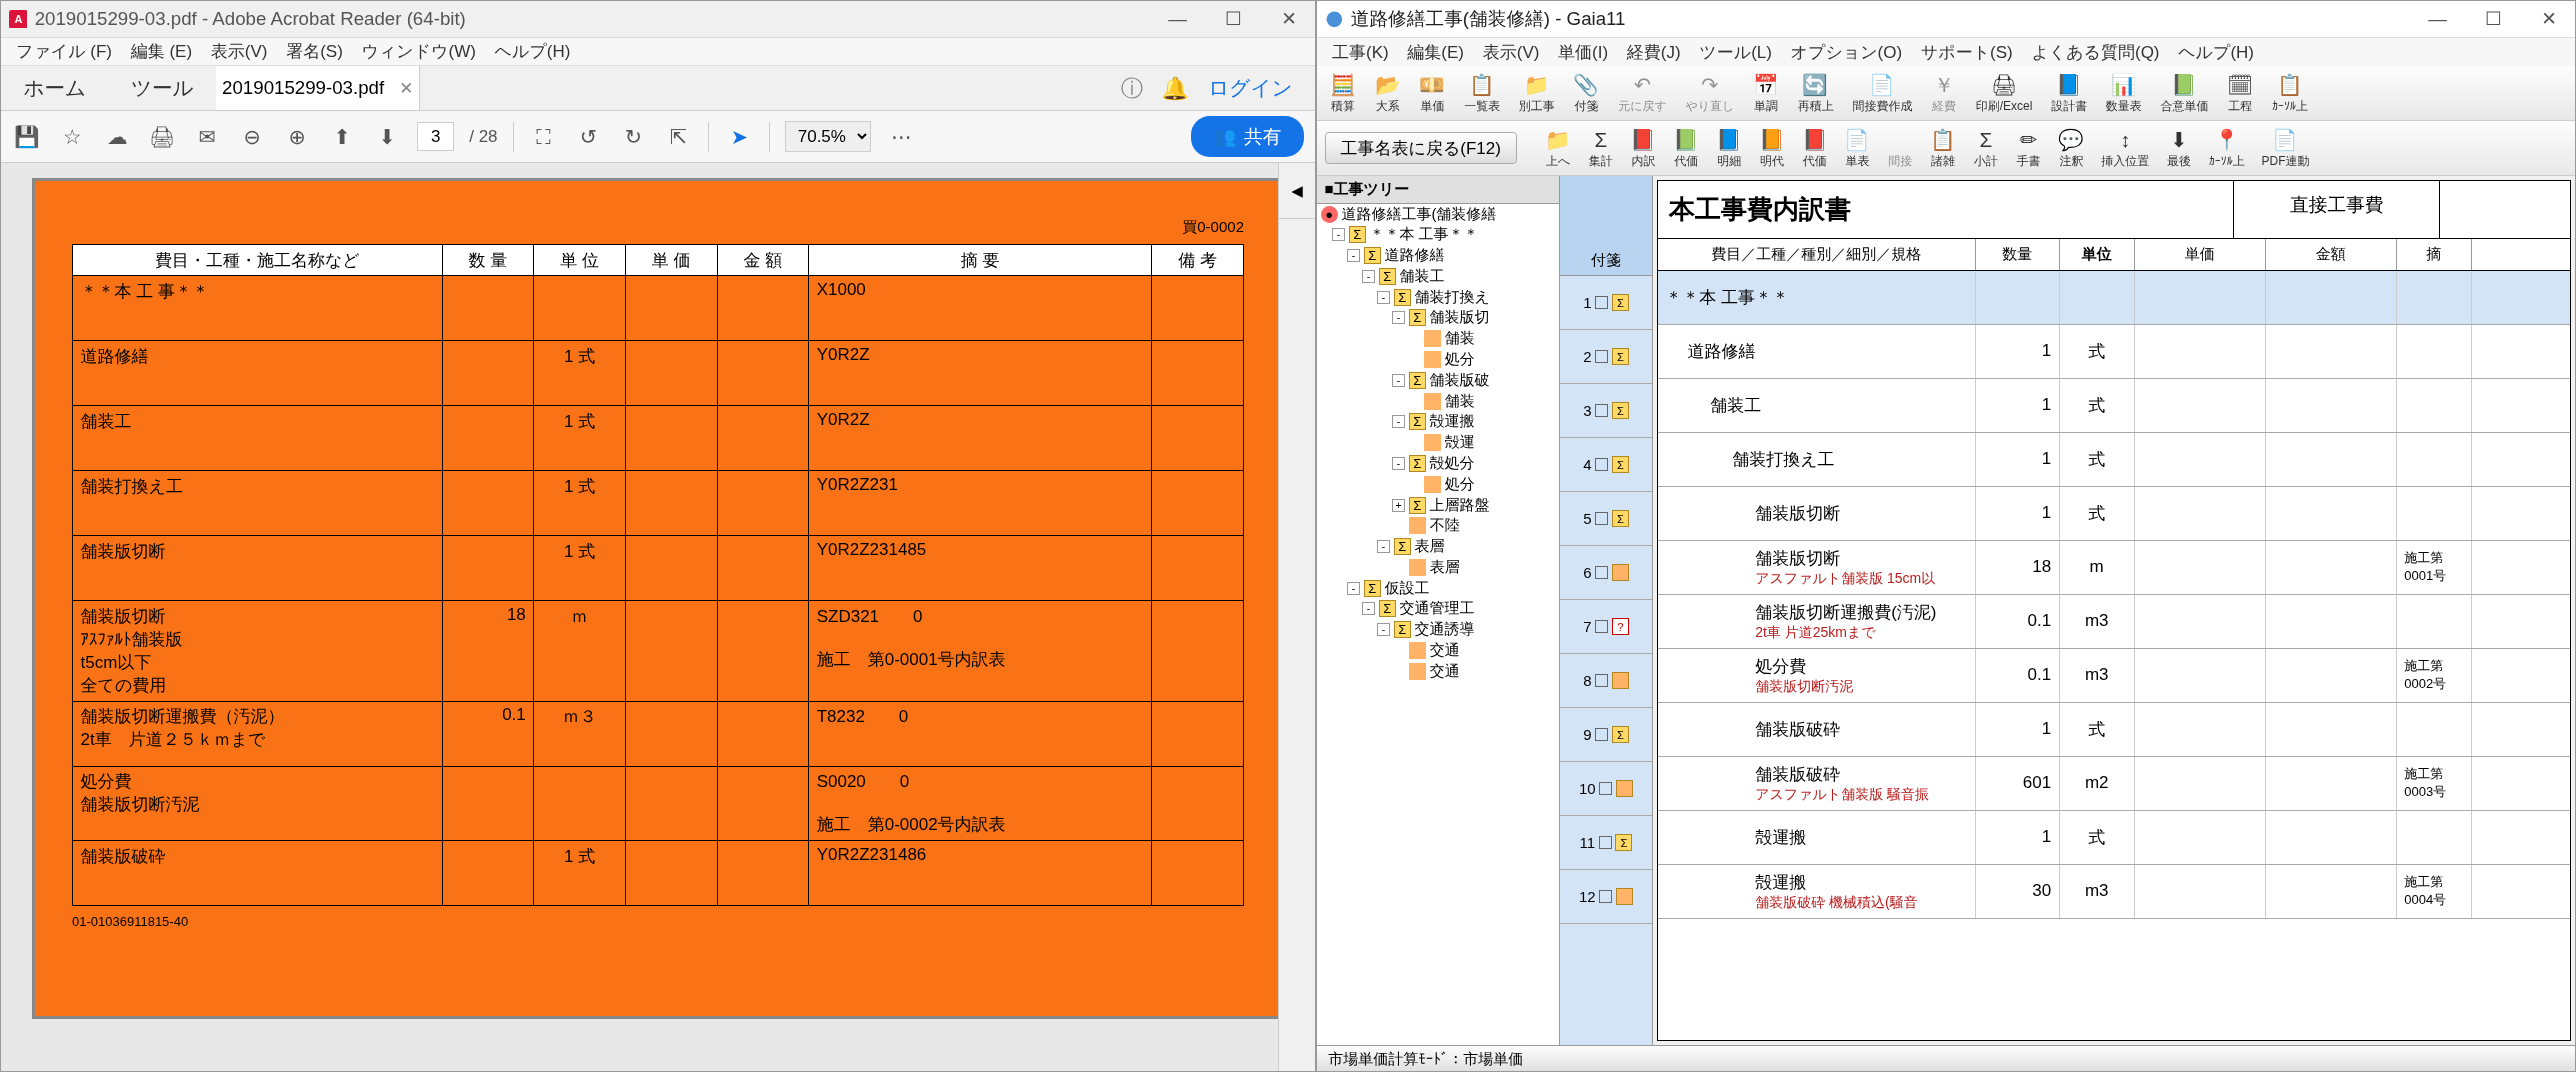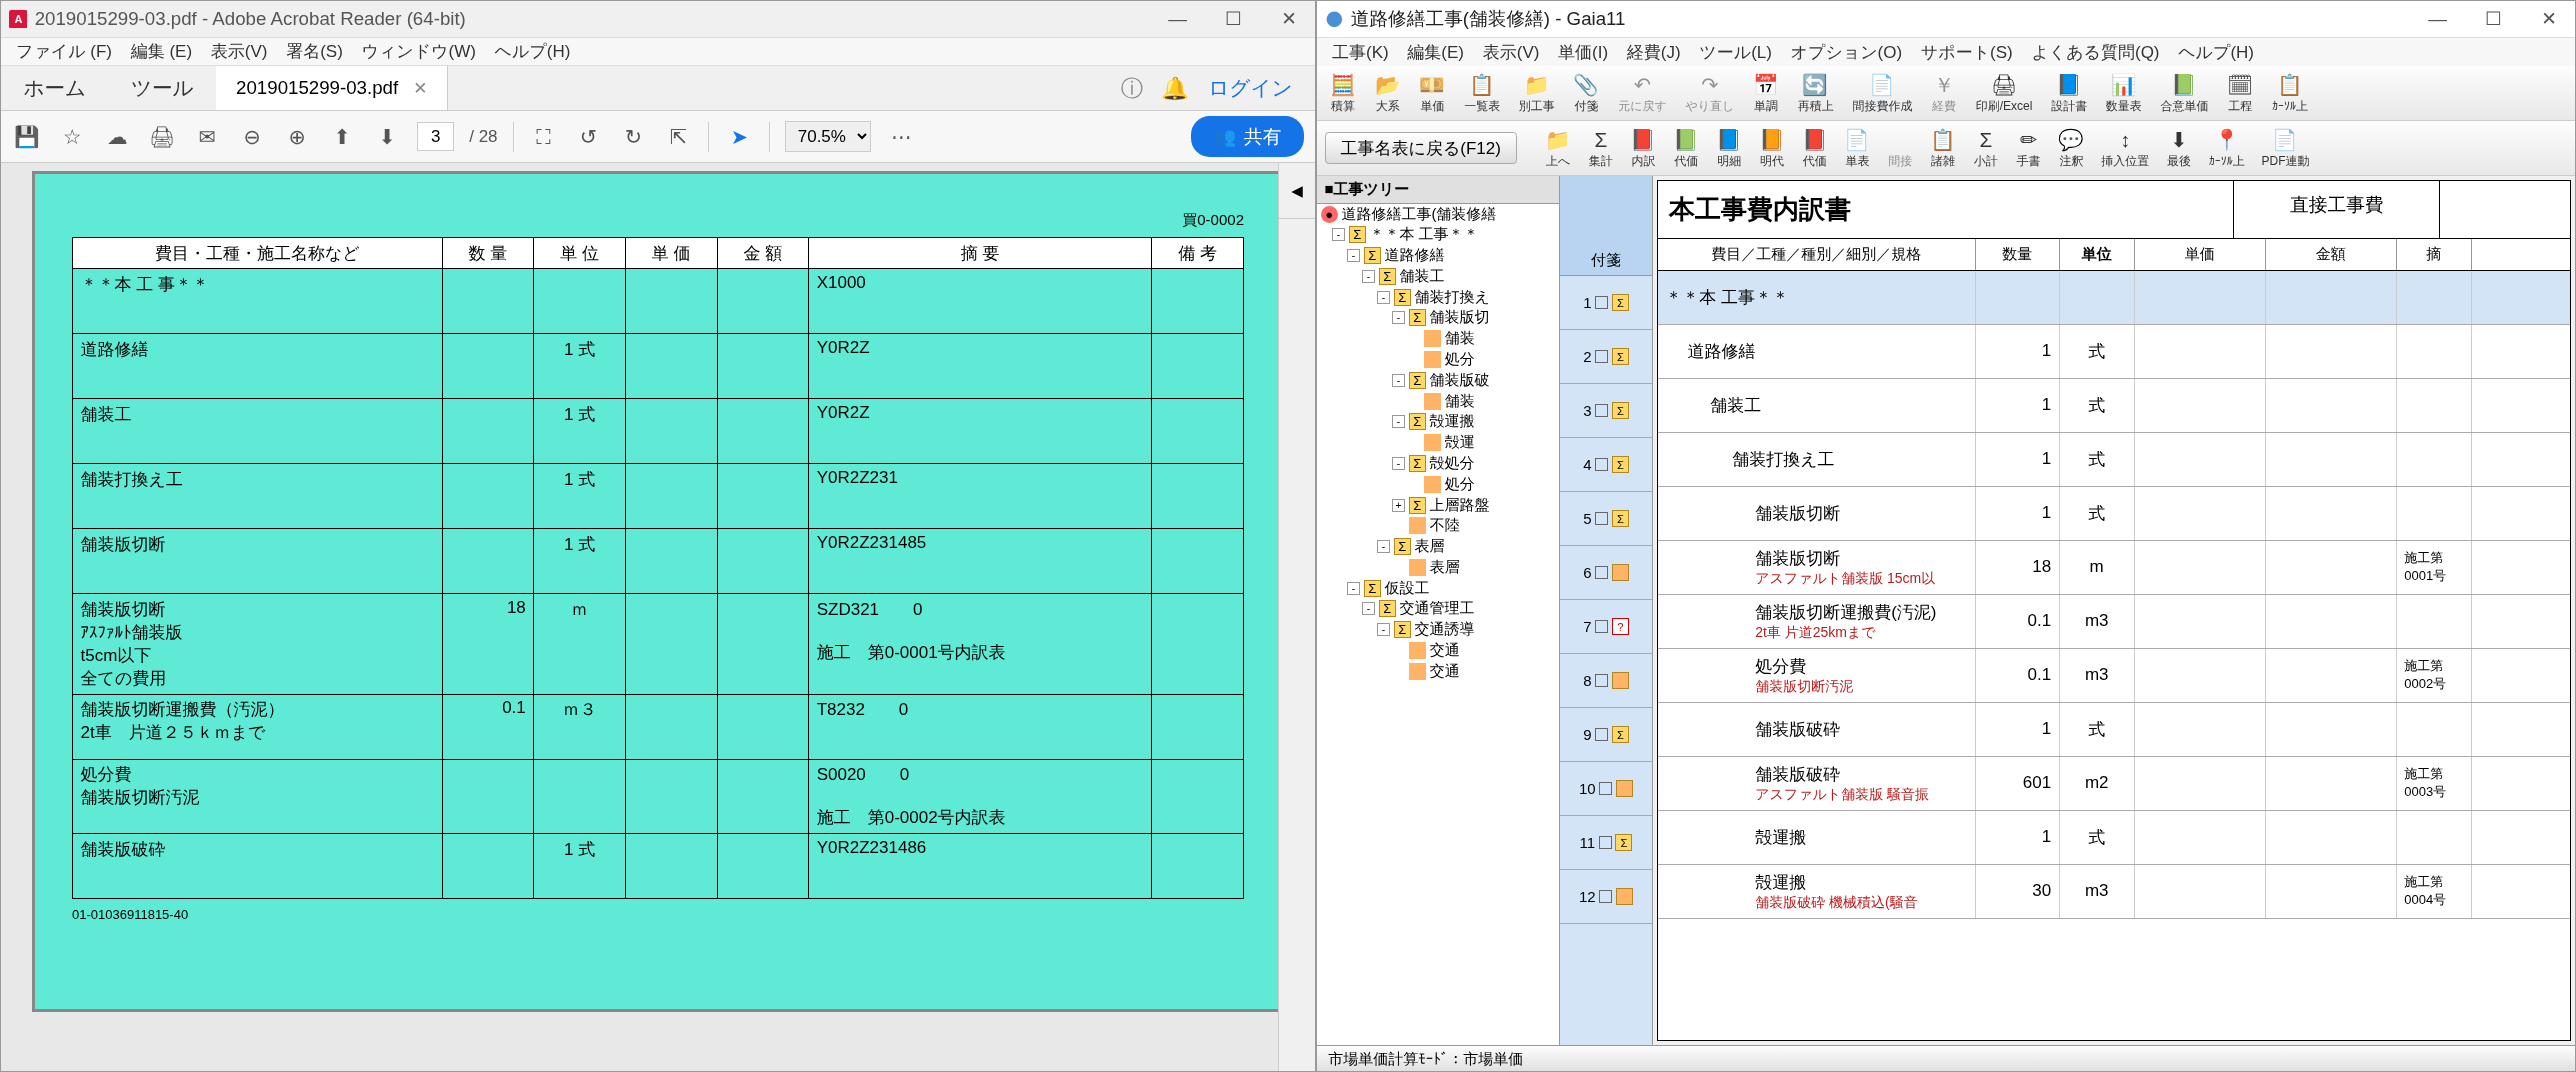--- a/index.html
+++ b/index.html
@@ -12,36 +12,36 @@
 .titlebar-icon { width: 18.7px; height: 18.7px; margin-right: 7.5px; }
 .titlebar-text { flex: 1; font-size: 18.7px; color: #555; }
 .win-controls { display: flex; gap: 18.7px; }
 .win-btn { width: 37px; height: 28px; display: flex; align-items: center; justify-content: center; font-size: 18.7px; color: #555; cursor: pointer; }
 
 .menubar { height: 28px; background: #f7f7f7; display: flex; align-items: center; padding: 0 7.5px; gap: 3.7px; border-bottom: 0.9px solid #ddd; }
 .menu-item { padding: 3.7px 7.5px; font-size: 17px; color: #333; cursor: pointer; }
 
 .tabbar { height: 45px; background: #f0f0f0; display: flex; align-items: center; border-bottom: 0.9px solid #ccc; }
 .tab-section { padding: 0 22.4px; font-size: 20.6px; color: #333; cursor: pointer; }
-.doc-tab { display: flex; align-items: center; padding: 0 20px; background: #fff; height: 100%; border-right: 0.9px solid #ccc; font-size: 18.7px; gap: 15px; }
+.doc-tab { display: flex; align-items: center; padding: 0 6px; background: #fff; height: 100%; border-right: 0.9px solid #ccc; font-size: 18.7px; gap: 15px; }
 .tab-close { cursor: pointer; color: #888; font-size: 17px; }
 
 .toolbar { height: 52px; background: #f7f7f7; display: flex; align-items: center; padding: 0 11.2px; gap: 15px; border-bottom: 0.9px solid #ccc; }
 .tool-btn { width: 30px; height: 30px; display: flex; align-items: center; justify-content: center; cursor: pointer; color: #555; font-size: 20.6px; }
 .tool-sep { width: 0.9px; height: 30px; background: #ccc; }
 .page-input { width: 37px; text-align: center; border: 0.9px solid #ccc; padding: 3.7px; font-size: 17px; }
 .page-total { font-size: 17px; color: #555; }
 .zoom-select { border: 0.9px solid #ccc; padding: 3.7px 7.5px; font-size: 17px; }
 .toolbar-right { margin-left: auto; display: flex; align-items: center; gap: 18.7px; }
 .share-btn { background: #1473e6; color: #fff; padding: 7.5px 22.4px; border-radius: 18.7px; font-size: 18.7px; display: flex; align-items: center; gap: 7.5px; cursor: pointer; }
 .login-link { color: #1473e6; font-size: 20.6px; cursor: pointer; }
 .bell-icon { font-size: 22.4px; color: #888; }
 
 .doc-area { flex: 1; background: #e8e8e8; overflow: auto; position: relative; padding: 7.5px; }
-.doc-page { background: #5eead4; margin: 0 auto; width: 1252px; padding: 37px; border: 3.7px solid #888; min-height: 841px; }
+.doc-page { background: #f97316; margin: 7px auto; width: 1252px; padding: 37px; border: 3.7px solid #888; min-height: 841px; }
 .doc-title { text-align: center; font-size: 30px; margin: 18.7px 0; }
 .doc-title span { margin: 0 56px; }
 .doc-code { text-align: right; font-size: 15px; margin-bottom: 7.5px; }
 .doc-table { width: 100%; border-collapse: collapse; font-size: 17px; }
 .doc-table th, .doc-table td { border: 0.9px solid #000; padding: 3.7px 7.5px; text-align: left; vertical-align: top; }
 .doc-table th { text-align: center; font-weight: normal; background: #fff; }
 .doc-footer { font-size: 13px; margin-top: 7.5px; }
 .side-rail { width: 37px; background: #f0f0f0; position: absolute; right: 0; top: 0; bottom: 0; border-left: 0.9px solid #ccc; }
 .side-rail-item { height: 56px; display: flex; align-items: center; justify-content: center; border-bottom: 0.9px solid #ccc; }
 

